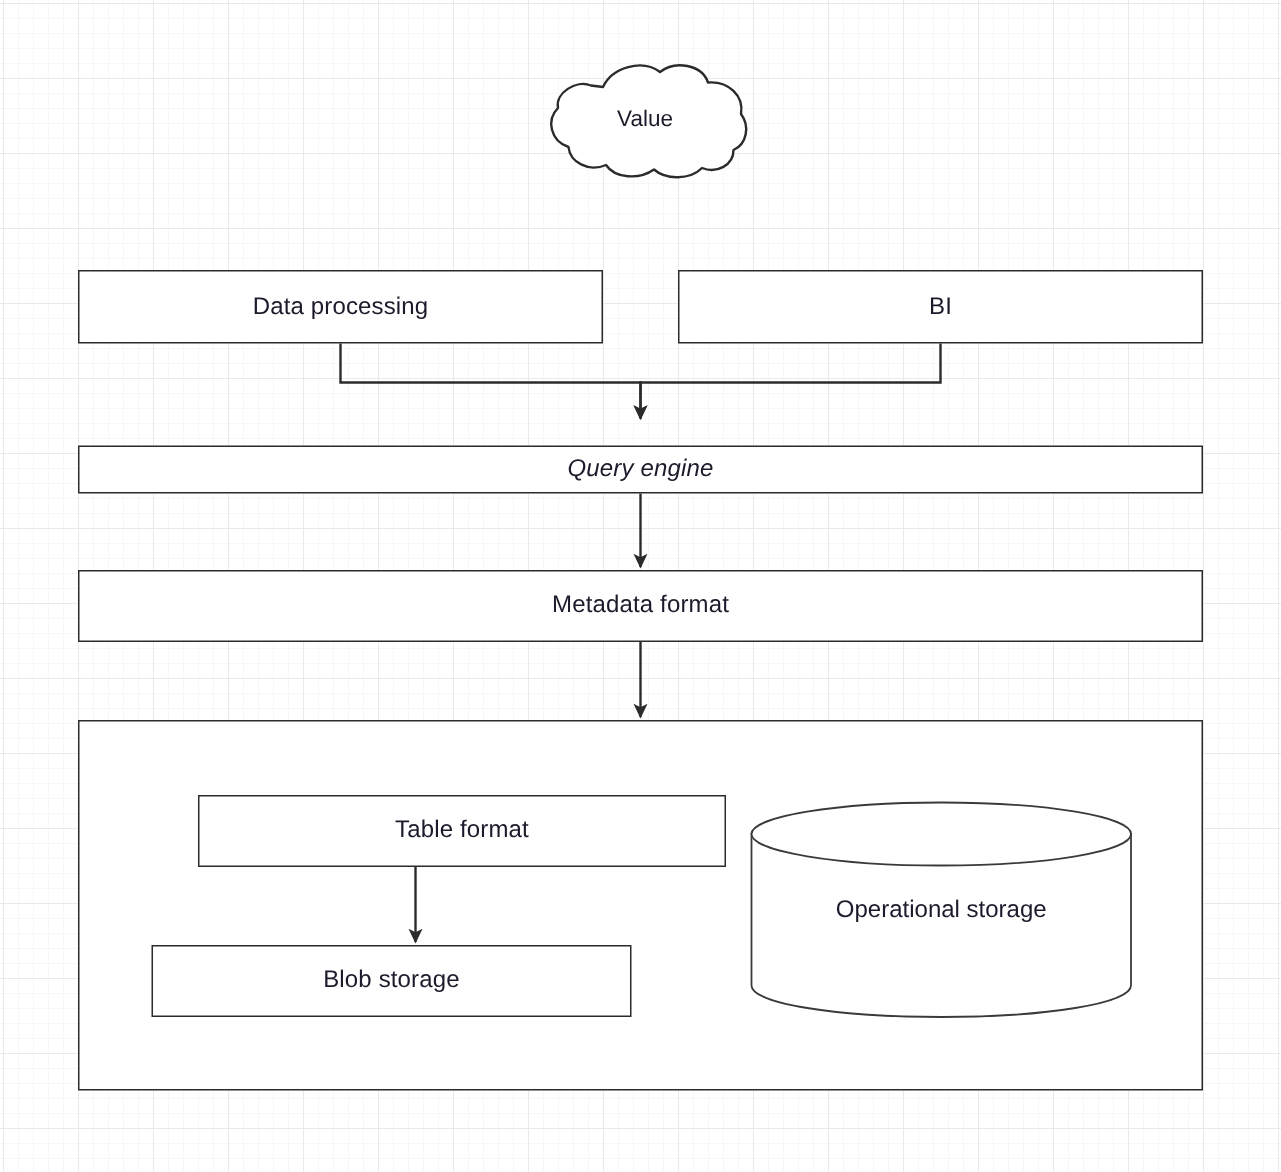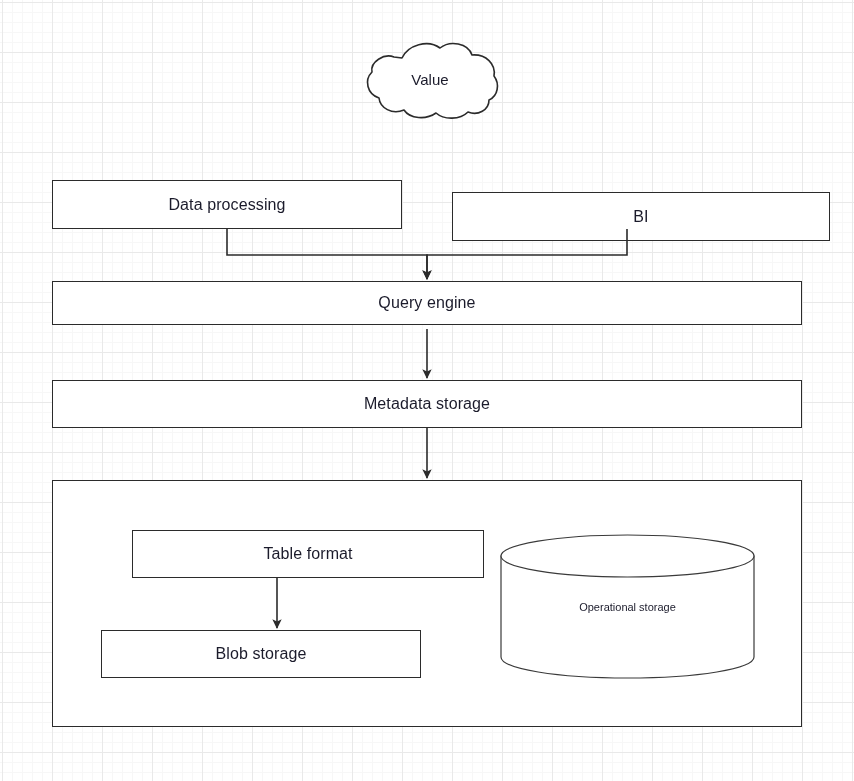--- a/index.html
+++ b/index.html
@@ -62,21 +62,21 @@
   }
   .cyl-wrap {
     position: absolute;
     display: flex;
     align-items: center;
     justify-content: center;
   }
   .cyl-wrap svg { position: absolute; top: 0; left: 0; }
   .cyl-label {
     position: relative;
-    font-size: 11px;
+    font-size: 16px;
     color: #1b1b2b;
     white-space: nowrap;
     text-align: right;
   }
   .edge-layer {
     position: absolute;
     top: 0; left: 0;
     width: 854px;
     height: 781px;
     pointer-events: none;
@@ -94,30 +94,30 @@
                C68,84 52,83 46,74 C34,79 22,72 21,62 C9,58 6,44 14,36
                C12,26 26,17 36,21 Z" fill="#ffffff" stroke="#2b2b2b" stroke-width="1.6" stroke-linejoin="round"></path>
     </svg>
     <span class="cloud-label">Value</span>
   </div>
 
   <div class="node" style="left:52px; top:180px; width:350px; height:49px;">
     <span class="node-label">Data processing</span>
   </div>
 
-  <div class="node" style="left:452px; top:192px; width:378px; height:49px;">
+  <div class="node" style="left:452px; top:180px; width:350px; height:49px;">
     <span class="node-label">BI</span>
   </div>
 
-  <div class="node" style="left:52px; top:281px; width:750px; height:44px;">
+  <div class="node" style="left:52px; top:297px; width:750px; height:32px;font-style:italic;">
     <span class="node-label">Query engine</span>
   </div>
 
   <div class="node" style="left:52px; top:380px; width:750px; height:48px;">
-    <span class="node-label">Metadata storage</span>
+    <span class="node-label">Metadata format</span>
   </div>
 
   <div class="container-node" style="left:52px; top:480px; width:750px; height:247px;"></div>
 
   <div class="node" style="left:101px; top:530px; width:352px; height:48px;margin-left:31px;">
     <span class="node-label">Table format</span>
   </div>
 
   <div class="node" style="left:101px; top:630px; width:320px; height:48px;">
     <span class="node-label">Blob storage</span>

